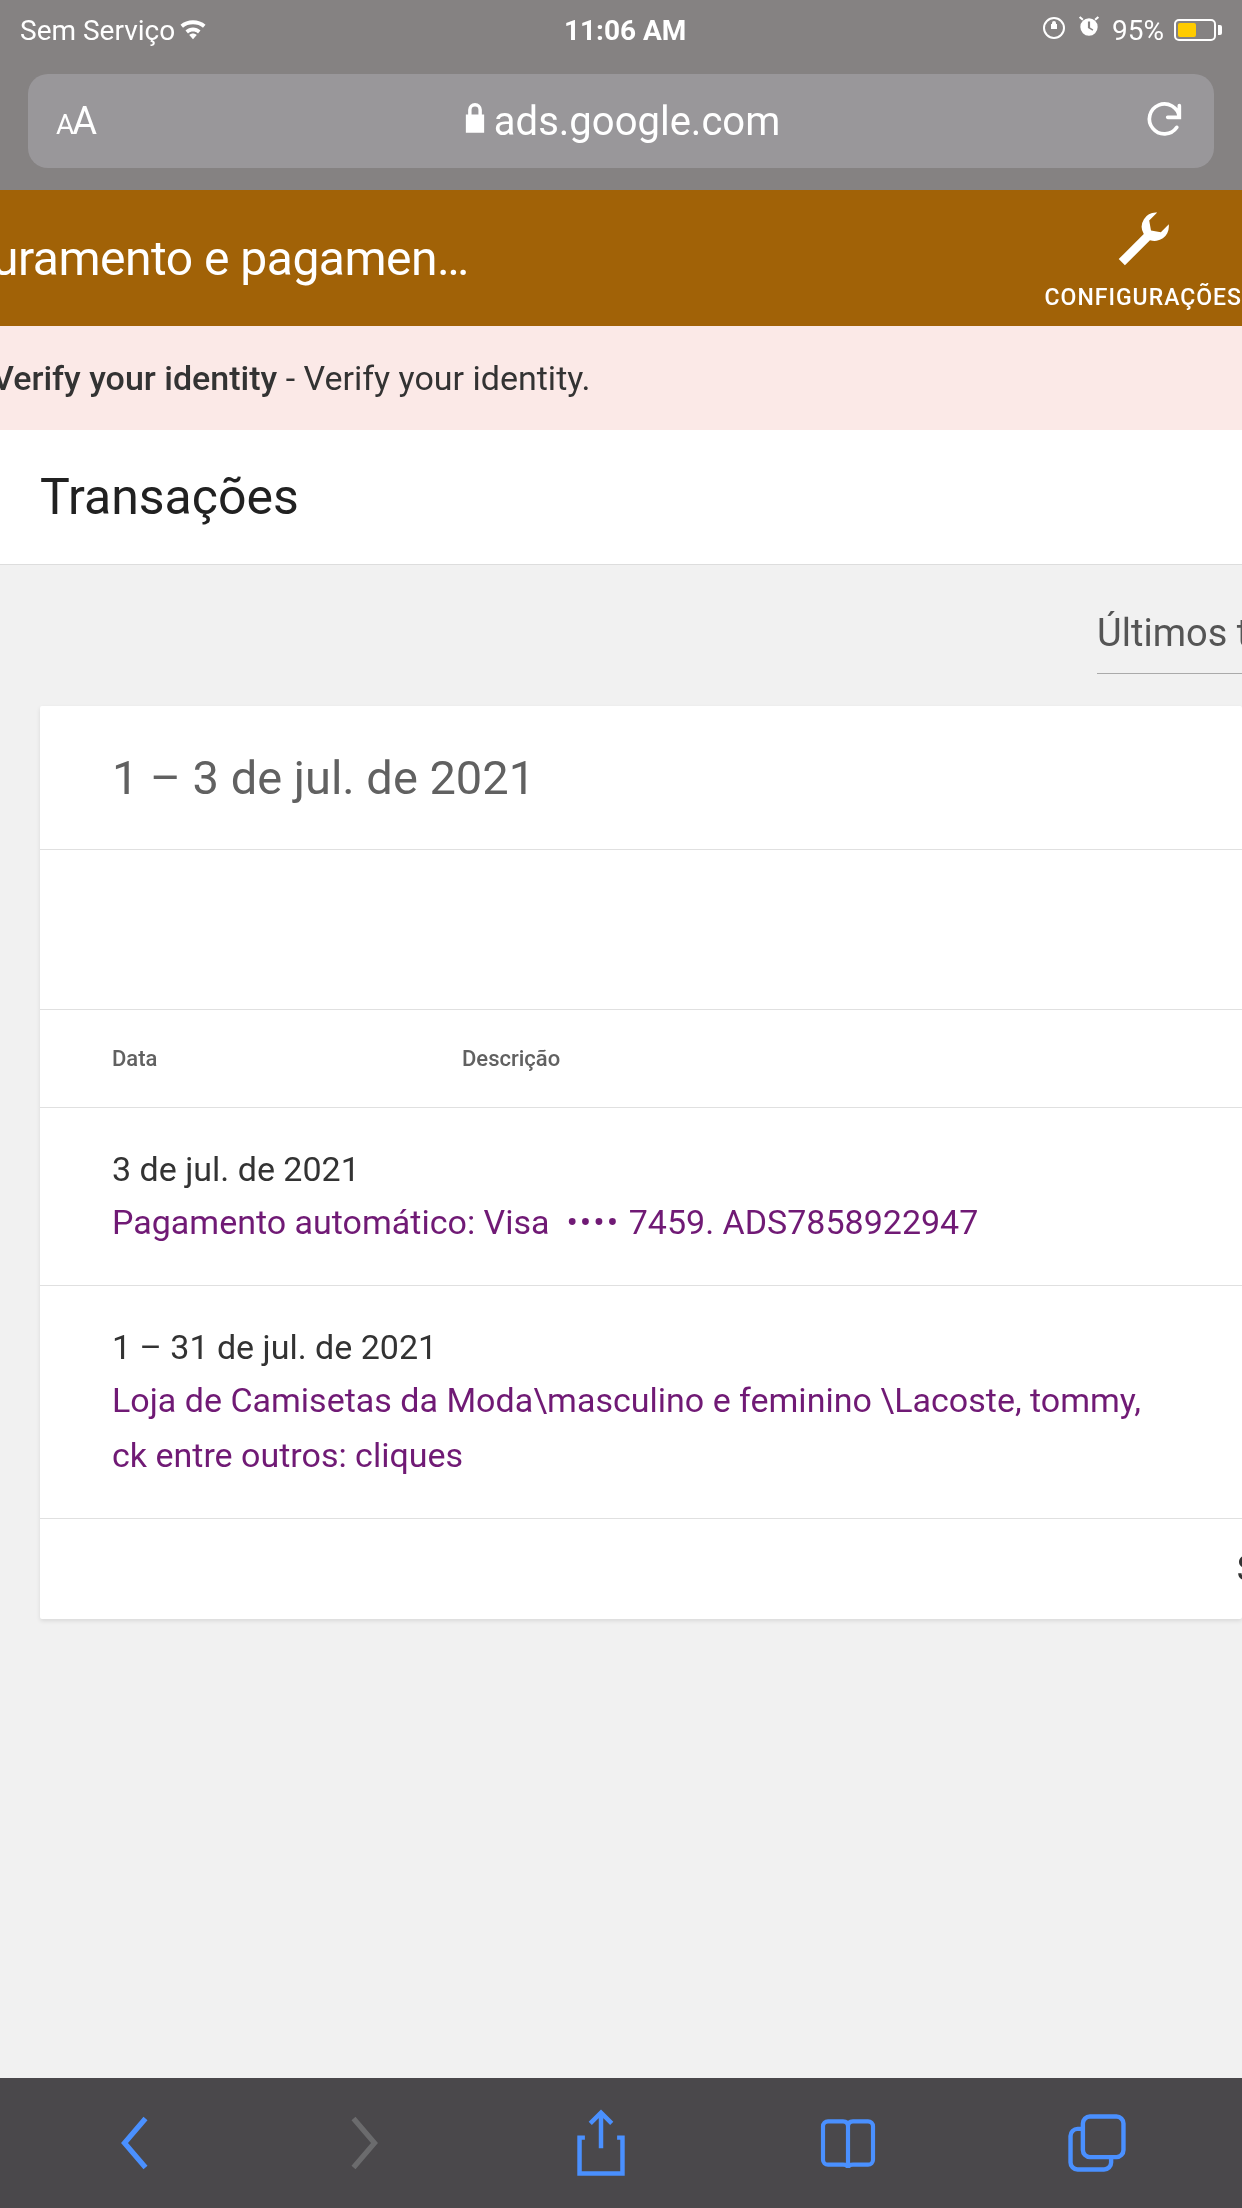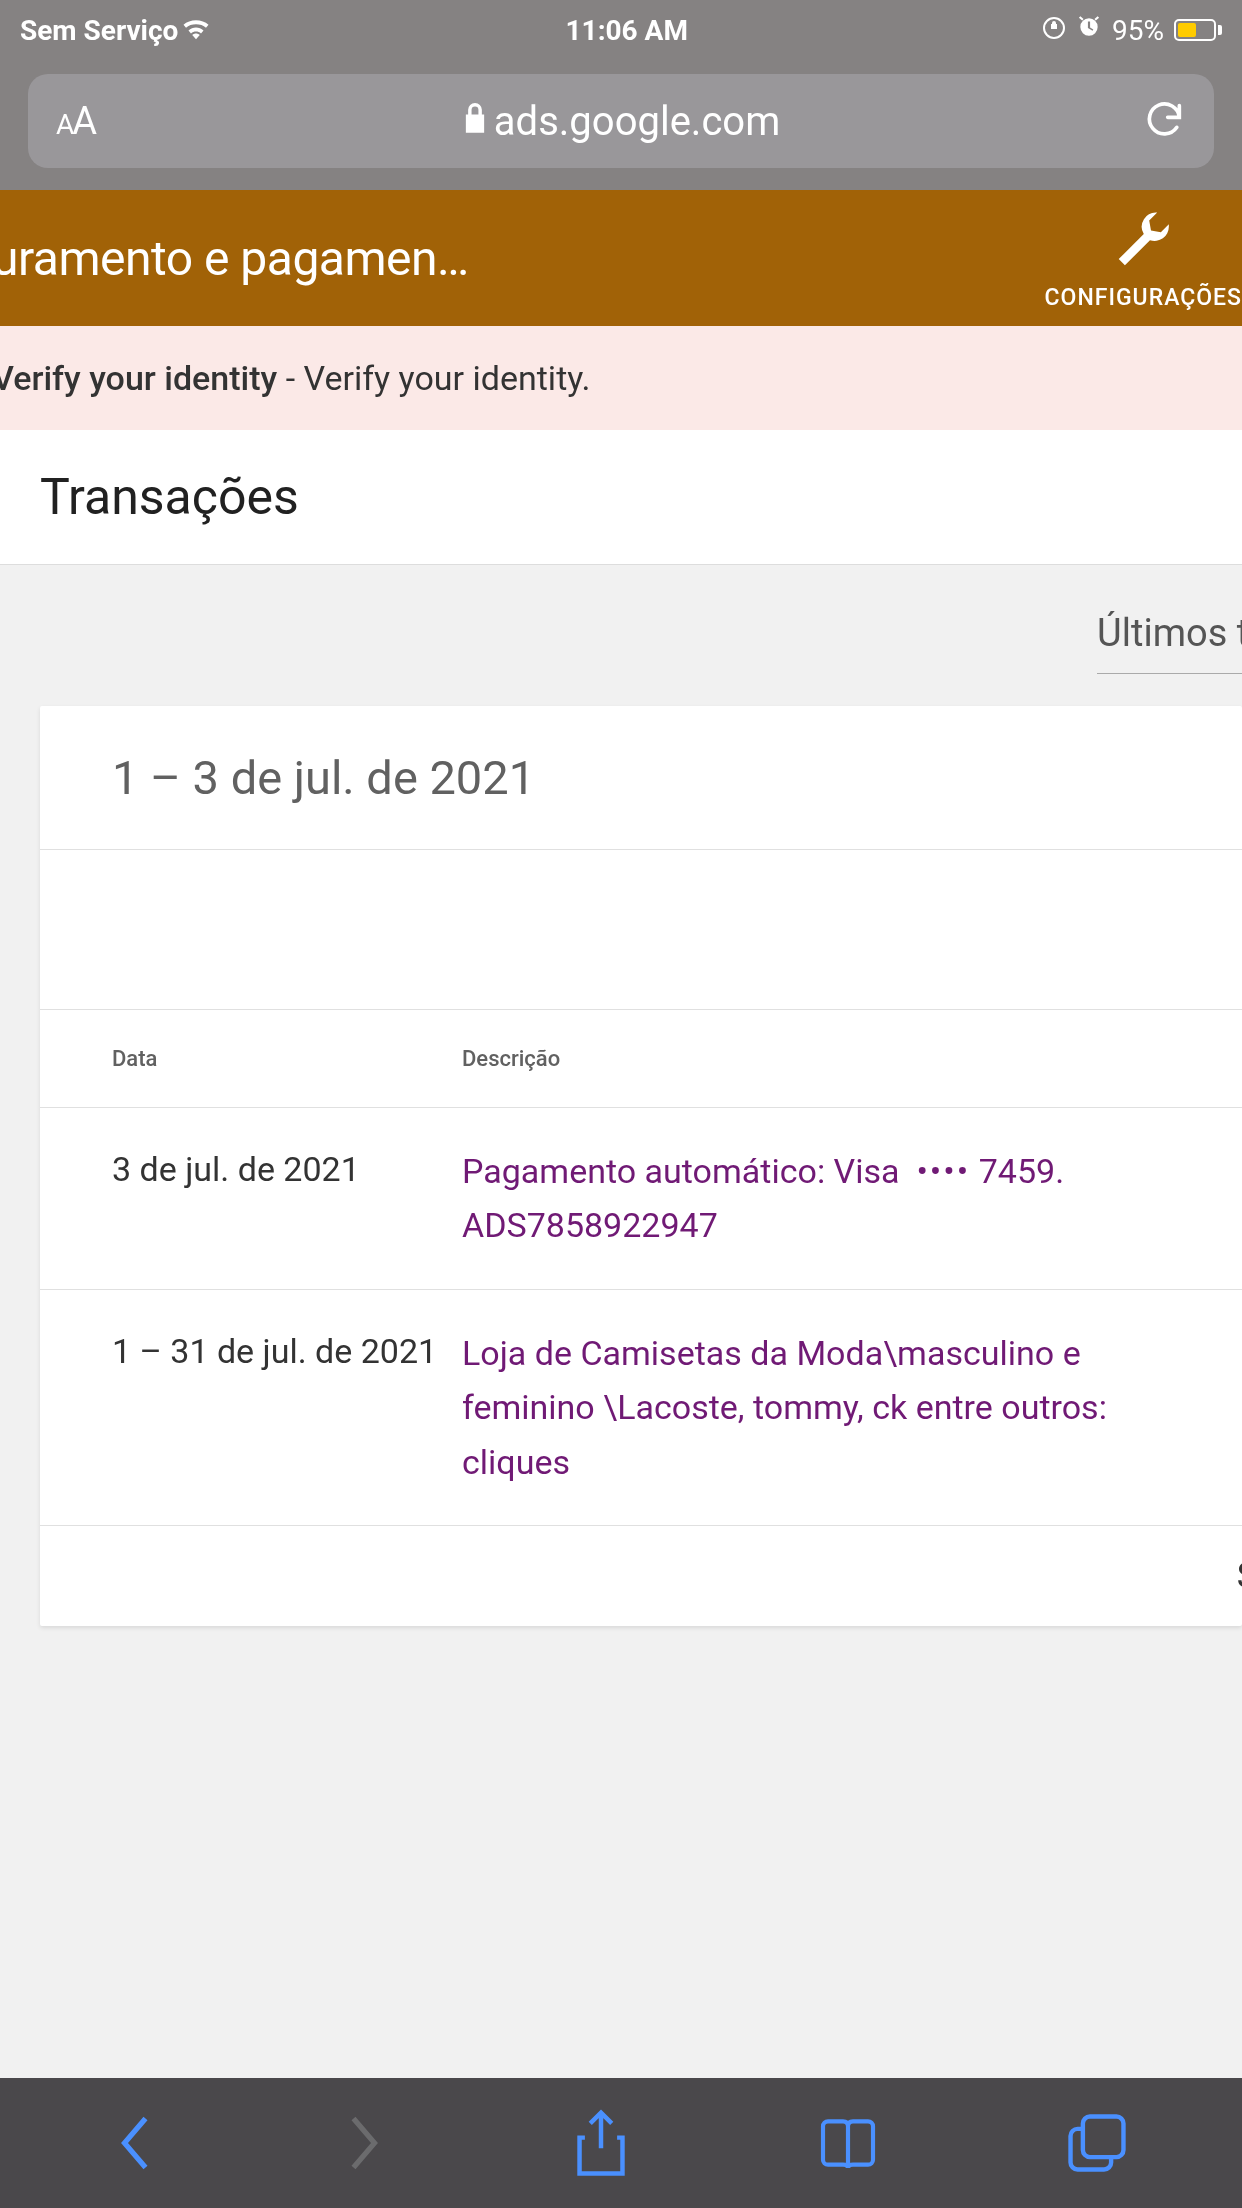--- a/index.html
+++ b/index.html
@@ -22,21 +22,20 @@
       align-items: center;
       justify-content: space-between;
       padding: 0 20px;
       color: #fff;
       font-size: 28px;
     }
     .status-left {
       display: flex;
       align-items: center;
       gap: 3px;
-      font-weight: bold;
     }
     .status-right {
       display: flex;
       align-items: center;
       gap: 10px;
     }
     .battery {
       display: flex;
       align-items: center;
     }
@@ -191,20 +190,21 @@
     .th {
       font-size: 22px;
       color: #616161;
       font-weight: 500;
     }
     .table-row {
       display: flex;
       padding: 36px 72px;
       border-bottom: 1px solid #e0e0e0;
       align-items: flex-start;
+      flex-direction: column;
     }
     .td-date {
       font-size: 34px;
       color: #333;
       line-height: 1.5;
     }
     .td-desc {
       font-size: 34px;
       color: #1a73e8;
       line-height: 1.6;

